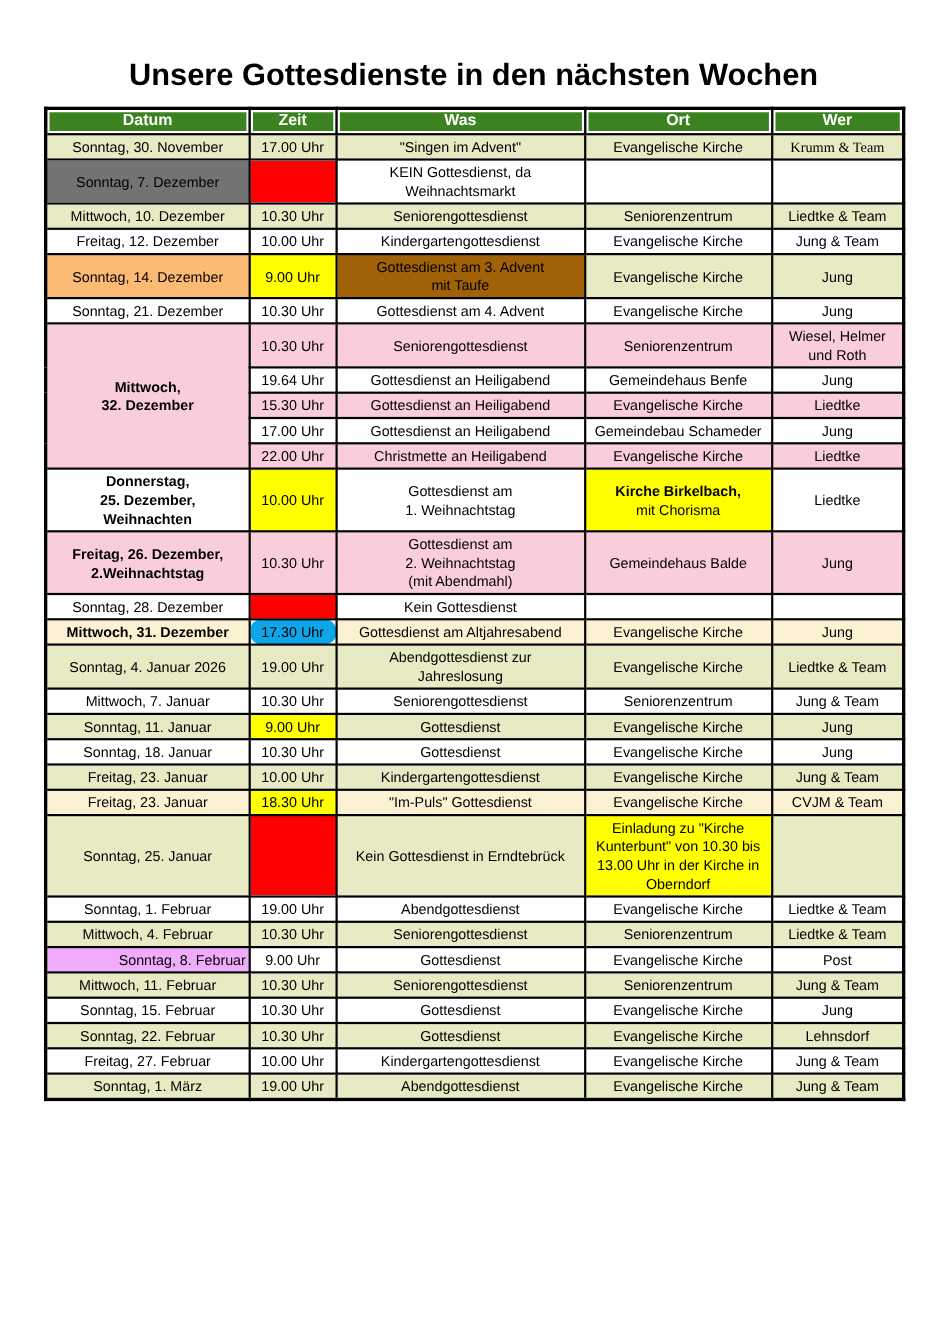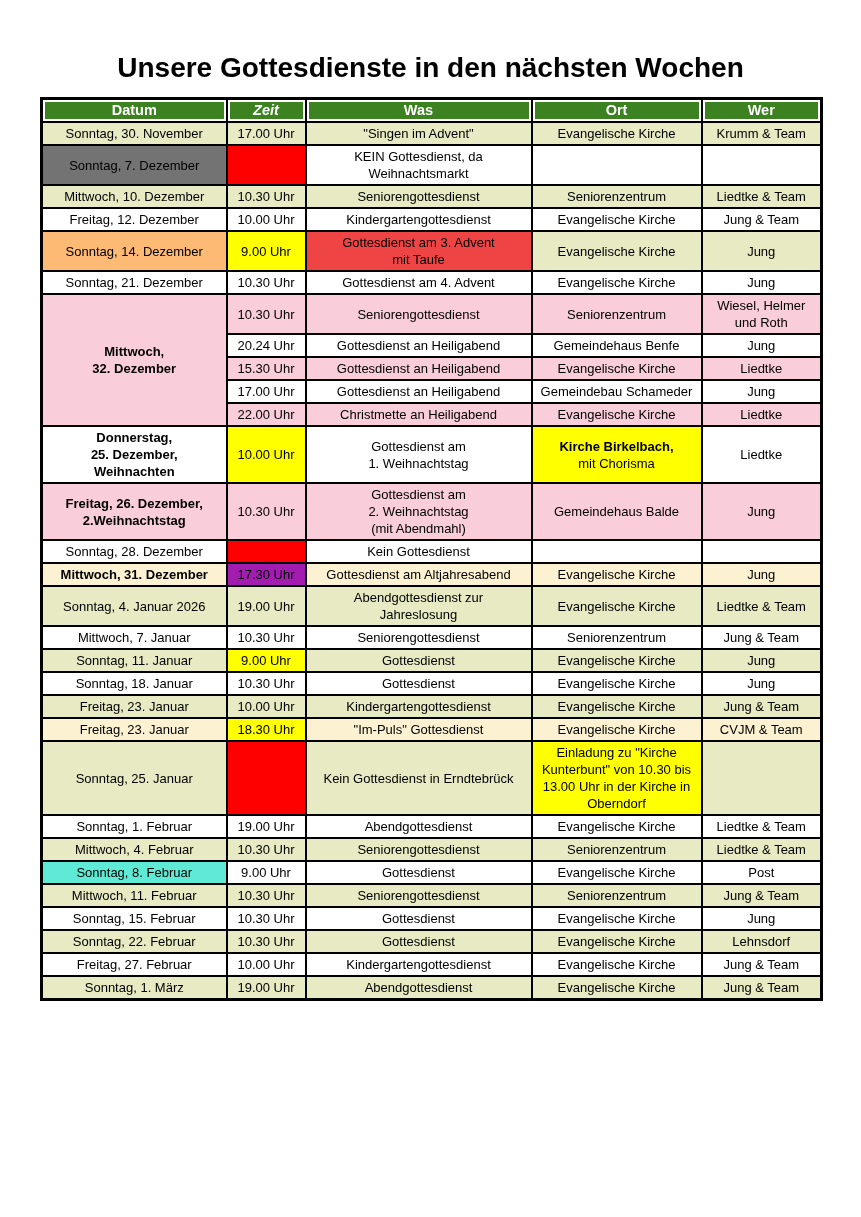--- a/index.html
+++ b/index.html
@@ -57,33 +57,33 @@
   <colgroup>
     <col class="c-datum">
     <col class="c-zeit">
     <col class="c-was">
     <col class="c-ort">
     <col class="c-wer">
   </colgroup>
   <thead>
     <tr>
         <th style="background: rgb(60, 130, 32); color: rgb(255, 255, 255);">Datum</th>
-        <th style="background: rgb(60, 130, 32); color: rgb(255, 255, 255); font-style: italic;">Zeit</th>
+        <th style="background: rgb(60, 130, 32); color: rgb(255, 255, 255);">Zeit</th>
         <th style="background: rgb(60, 130, 32); color: rgb(255, 255, 255);">Was</th>
         <th style="background: rgb(60, 130, 32); color: rgb(255, 255, 255);">Ort</th>
         <th style="background: rgb(60, 130, 32); color: rgb(255, 255, 255);">Wer</th>
       </tr>
   </thead>
   <tbody>
       <tr>
         <td style="background: rgb(231, 234, 194);">Sonntag, 30. November</td>
         <td style="background: rgb(231, 234, 194);">17.00 Uhr</td>
         <td style="background: rgb(231, 234, 194);">"Singen im Advent"</td>
         <td style="background: rgb(231, 234, 194);">Evangelische Kirche</td>
-        <td style="background: rgb(231, 234, 194);">Krumm &amp; Team</td>
+        <td style="background: rgb(231, 234, 194); font-family: Liberation Serif, serif;">Krumm &amp; Team</td>
       </tr>
       <tr>
         <td style="background: #737373;">Sonntag, 7. Dezember</td>
         <td style="background: rgb(255, 0, 0);"></td>
         <td style="background: rgb(255, 255, 255);">KEIN Gottesdienst, da
 Weihnachtsmarkt</td>
         <td style="background: rgb(255, 255, 255);"></td>
         <td style="background: rgb(255, 255, 255);"></td>
       </tr>
       <tr>
@@ -96,21 +96,21 @@
       <tr>
         <td style="background: rgb(255, 255, 255);">Freitag, 12. Dezember</td>
         <td style="background: rgb(255, 255, 255);">10.00 Uhr</td>
         <td style="background: rgb(255, 255, 255);">Kindergartengottesdienst</td>
         <td style="background: rgb(255, 255, 255);">Evangelische Kirche</td>
         <td style="background: rgb(255, 255, 255);">Jung &amp; Team</td>
       </tr>
       <tr>
         <td style="background: #fdba74;">Sonntag, 14. Dezember</td>
         <td style="background: rgb(255, 255, 0);">9.00 Uhr</td>
-        <td style="background: #ef4444;">Gottesdienst am 3. Advent
+        <td style="background: #a16207;">Gottesdienst am 3. Advent
 mit Taufe</td>
         <td style="background: rgb(231, 234, 194);">Evangelische Kirche</td>
         <td style="background: rgb(231, 234, 194);">Jung</td>
       </tr>
       <tr>
         <td style="background: rgb(255, 255, 255);">Sonntag, 21. Dezember</td>
         <td style="background: rgb(255, 255, 255);">10.30 Uhr</td>
         <td style="background: rgb(255, 255, 255);">Gottesdienst am 4. Advent</td>
         <td style="background: rgb(255, 255, 255);">Evangelische Kirche</td>
         <td style="background: rgb(255, 255, 255);">Jung</td>
@@ -118,21 +118,21 @@
       <tr>
         <td rowspan="5" class="bold" style="background: rgb(249, 205, 217);">Mittwoch,
 32. Dezember</td>
         <td style="background: rgb(249, 205, 217);">10.30 Uhr</td>
         <td style="background: rgb(249, 205, 217);">Seniorengottesdienst</td>
         <td style="background: rgb(249, 205, 217);">Seniorenzentrum</td>
         <td style="background: rgb(249, 205, 217);">Wiesel, Helmer
 und Roth</td>
       </tr>
       <tr>
-        <td style="background: rgb(255, 255, 255);">20.24 Uhr</td>
+        <td style="background: rgb(255, 255, 255);">19.64 Uhr</td>
         <td style="background: rgb(255, 255, 255);">Gottesdienst an Heiligabend</td>
         <td style="background: rgb(255, 255, 255);">Gemeindehaus Benfe</td>
         <td style="background: rgb(255, 255, 255);">Jung</td>
       </tr>
       <tr>
         <td style="background: rgb(249, 205, 217);">15.30 Uhr</td>
         <td style="background: rgb(249, 205, 217);">Gottesdienst an Heiligabend</td>
         <td style="background: rgb(249, 205, 217);">Evangelische Kirche</td>
         <td style="background: rgb(249, 205, 217);">Liedtke</td>
       </tr>
@@ -171,21 +171,21 @@
       </tr>
       <tr>
         <td style="background: rgb(255, 255, 255);">Sonntag, 28. Dezember</td>
         <td style="background: rgb(255, 0, 0);"></td>
         <td style="background: rgb(255, 255, 255);">Kein Gottesdienst</td>
         <td style="background: rgb(255, 255, 255);"></td>
         <td style="background: rgb(255, 255, 255);"></td>
       </tr>
       <tr>
         <td class="bold" style="background: rgb(252, 241, 208);">Mittwoch, 31. Dezember</td>
-        <td style="background: #a21caf;">17.30 Uhr</td>
+        <td style="background: #0ea5e9; border-radius: 11px;">17.30 Uhr</td>
         <td style="background: rgb(252, 241, 208);">Gottesdienst am Altjahresabend</td>
         <td style="background: rgb(252, 241, 208);">Evangelische Kirche</td>
         <td style="background: rgb(252, 241, 208);">Jung</td>
       </tr>
       <tr>
         <td style="background: rgb(231, 234, 194);">Sonntag, 4. Januar 2026</td>
         <td style="background: rgb(231, 234, 194);">19.00 Uhr</td>
         <td style="background: rgb(231, 234, 194);">Abendgottesdienst zur
 Jahreslosung</td>
         <td style="background: rgb(231, 234, 194);">Evangelische Kirche</td>
@@ -244,21 +244,21 @@
         <td style="background: rgb(255, 255, 255);">Liedtke &amp; Team</td>
       </tr>
       <tr>
         <td style="background: rgb(231, 234, 194);">Mittwoch, 4. Februar</td>
         <td style="background: rgb(231, 234, 194);">10.30 Uhr</td>
         <td style="background: rgb(231, 234, 194);">Seniorengottesdienst</td>
         <td style="background: rgb(231, 234, 194);">Seniorenzentrum</td>
         <td style="background: rgb(231, 234, 194);">Liedtke &amp; Team</td>
       </tr>
       <tr>
-        <td style="background: #5eead4;">Sonntag, 8. Februar</td>
+        <td style="background: #f0abfc; text-align: right;">Sonntag, 8. Februar</td>
         <td style="background: rgb(255, 255, 255);">9.00 Uhr</td>
         <td style="background: rgb(255, 255, 255);">Gottesdienst</td>
         <td style="background: rgb(255, 255, 255);">Evangelische Kirche</td>
         <td style="background: rgb(255, 255, 255);">Post</td>
       </tr>
       <tr>
         <td style="background: rgb(231, 234, 194);">Mittwoch, 11. Februar</td>
         <td style="background: rgb(231, 234, 194);">10.30 Uhr</td>
         <td style="background: rgb(231, 234, 194);">Seniorengottesdienst</td>
         <td style="background: rgb(231, 234, 194);">Seniorenzentrum</td>

